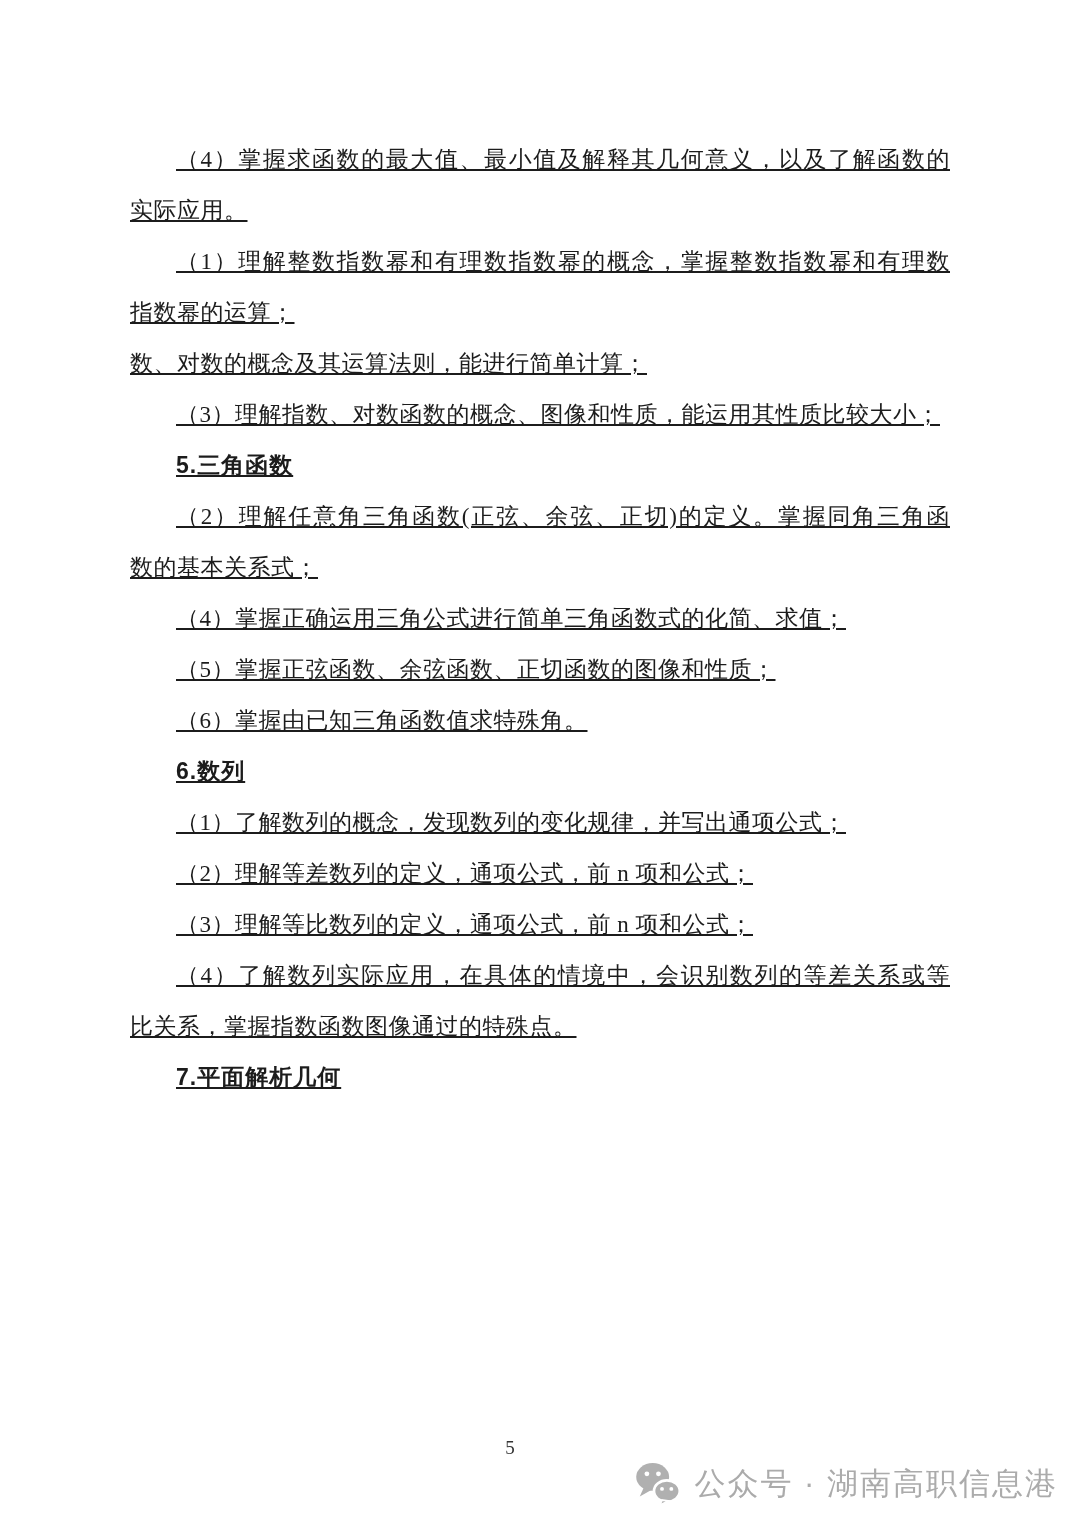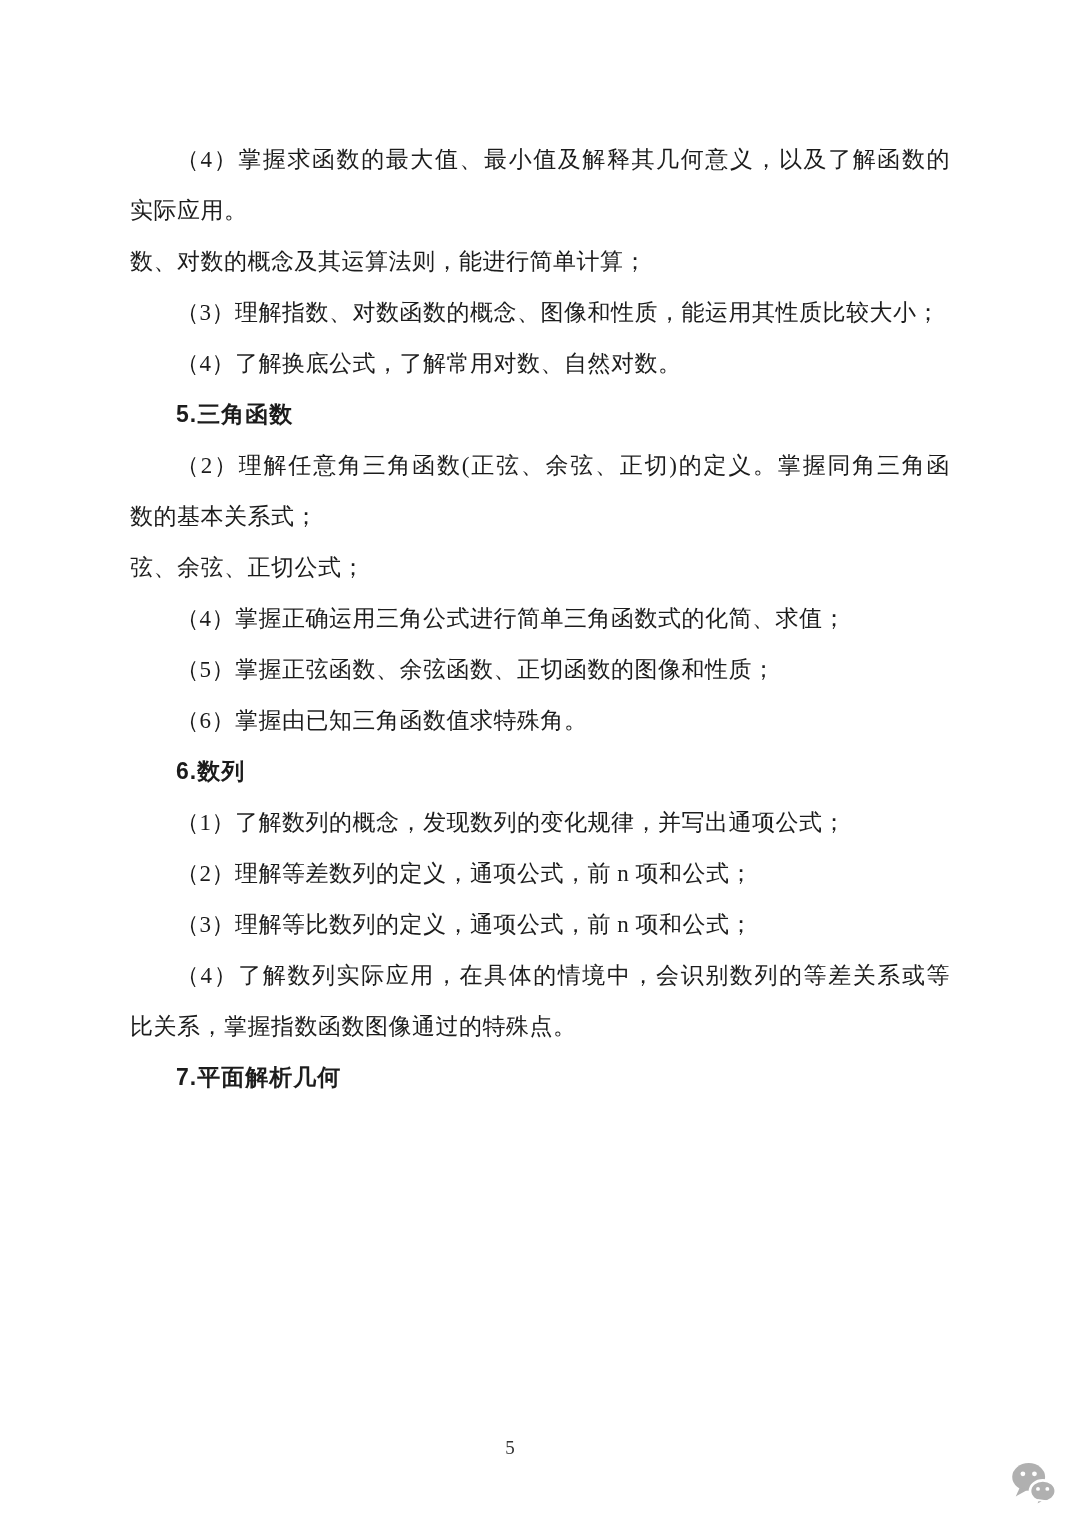--- a/index.html
+++ b/index.html
@@ -15,20 +15,21 @@
     left: 130px;
     top: 134px;
     width: 820px;
     font-size: 23px;
   }
   .para { margin: 0; }
   .para .line {
     line-height: 51px;
     text-align: justify;
     letter-spacing: 0.5px;
+    text-decoration: underline;
   }
   .para .line.first { text-indent: 2em; }
   .para .line.fill { text-align-last: justify; }
   .para.heading .line {
     font-weight: bold;
     font-family: "Liberation Sans", "DejaVu Sans", sans-serif;
     letter-spacing: 1px;
   }
   .page-number {
     position: absolute;
@@ -58,37 +59,37 @@
 </style>
 </head>
 <body>
 
 <main class="content" id="doc-body">
     <div class="para item">
       <div class="line first fill">（4）掌握求函数的最大值、最小值及解释其几何意义，以及了解函数的</div>
       <div class="line">实际应用。</div>
     </div>
     <div class="para item">
+      <div class="line first fill">（1）理解整数指数幂和有理数指数幂的概念，掌握整数指数幂和有理数</div>
+      <div class="line">指数幂的运算；</div>
+    </div>
+    <div class="para item">
       <div class="line">数、对数的概念及其运算法则，能进行简单计算；</div>
     </div>
     <div class="para item">
       <div class="line first">（3）理解指数、对数函数的概念、图像和性质，能运用其性质比较大小；</div>
-    </div>
-    <div class="para item">
-      <div class="line first">（4）了解换底公式，了解常用对数、自然对数。</div>
     </div>
     <div class="para heading">
       <div class="line first">5.三角函数</div>
     </div>
     <div class="para item">
       <div class="line first fill">（2）理解任意角三角函数(正弦、余弦、正切)的定义。掌握同角三角函</div>
       <div class="line">数的基本关系式；</div>
     </div>
     <div class="para item">
-      <div class="line">弦、余弦、正切公式；</div>
     </div>
     <div class="para item">
       <div class="line first">（4）掌握正确运用三角公式进行简单三角函数式的化简、求值；</div>
     </div>
     <div class="para item">
       <div class="line first">（5）掌握正弦函数、余弦函数、正切函数的图像和性质；</div>
     </div>
     <div class="para item">
       <div class="line first">（6）掌握由已知三角函数值求特殊角。</div>
     </div>
@@ -127,13 +128,14 @@
       <circle cx="27.5" cy="13.5" r="2.7" fill="#ffffff"></circle>
 
       <g fill="#b0b0b0" stroke="#ffffff" stroke-width="3">
         <ellipse cx="37" cy="33" rx="14.5" ry="12"></ellipse>
         <path d="M31.5 43 L29 49 L39 44 Z" stroke-width="2"></path>
       </g>
       <circle cx="31.5" cy="30.5" r="2.2" fill="#ffffff"></circle>
       <circle cx="42" cy="30.5" r="2.2" fill="#ffffff"></circle>
     </svg>
   </span>
+  <span class="wm-text">公众号 · 湖南高职信息港</span>
 </div>
 
 </body></html>

